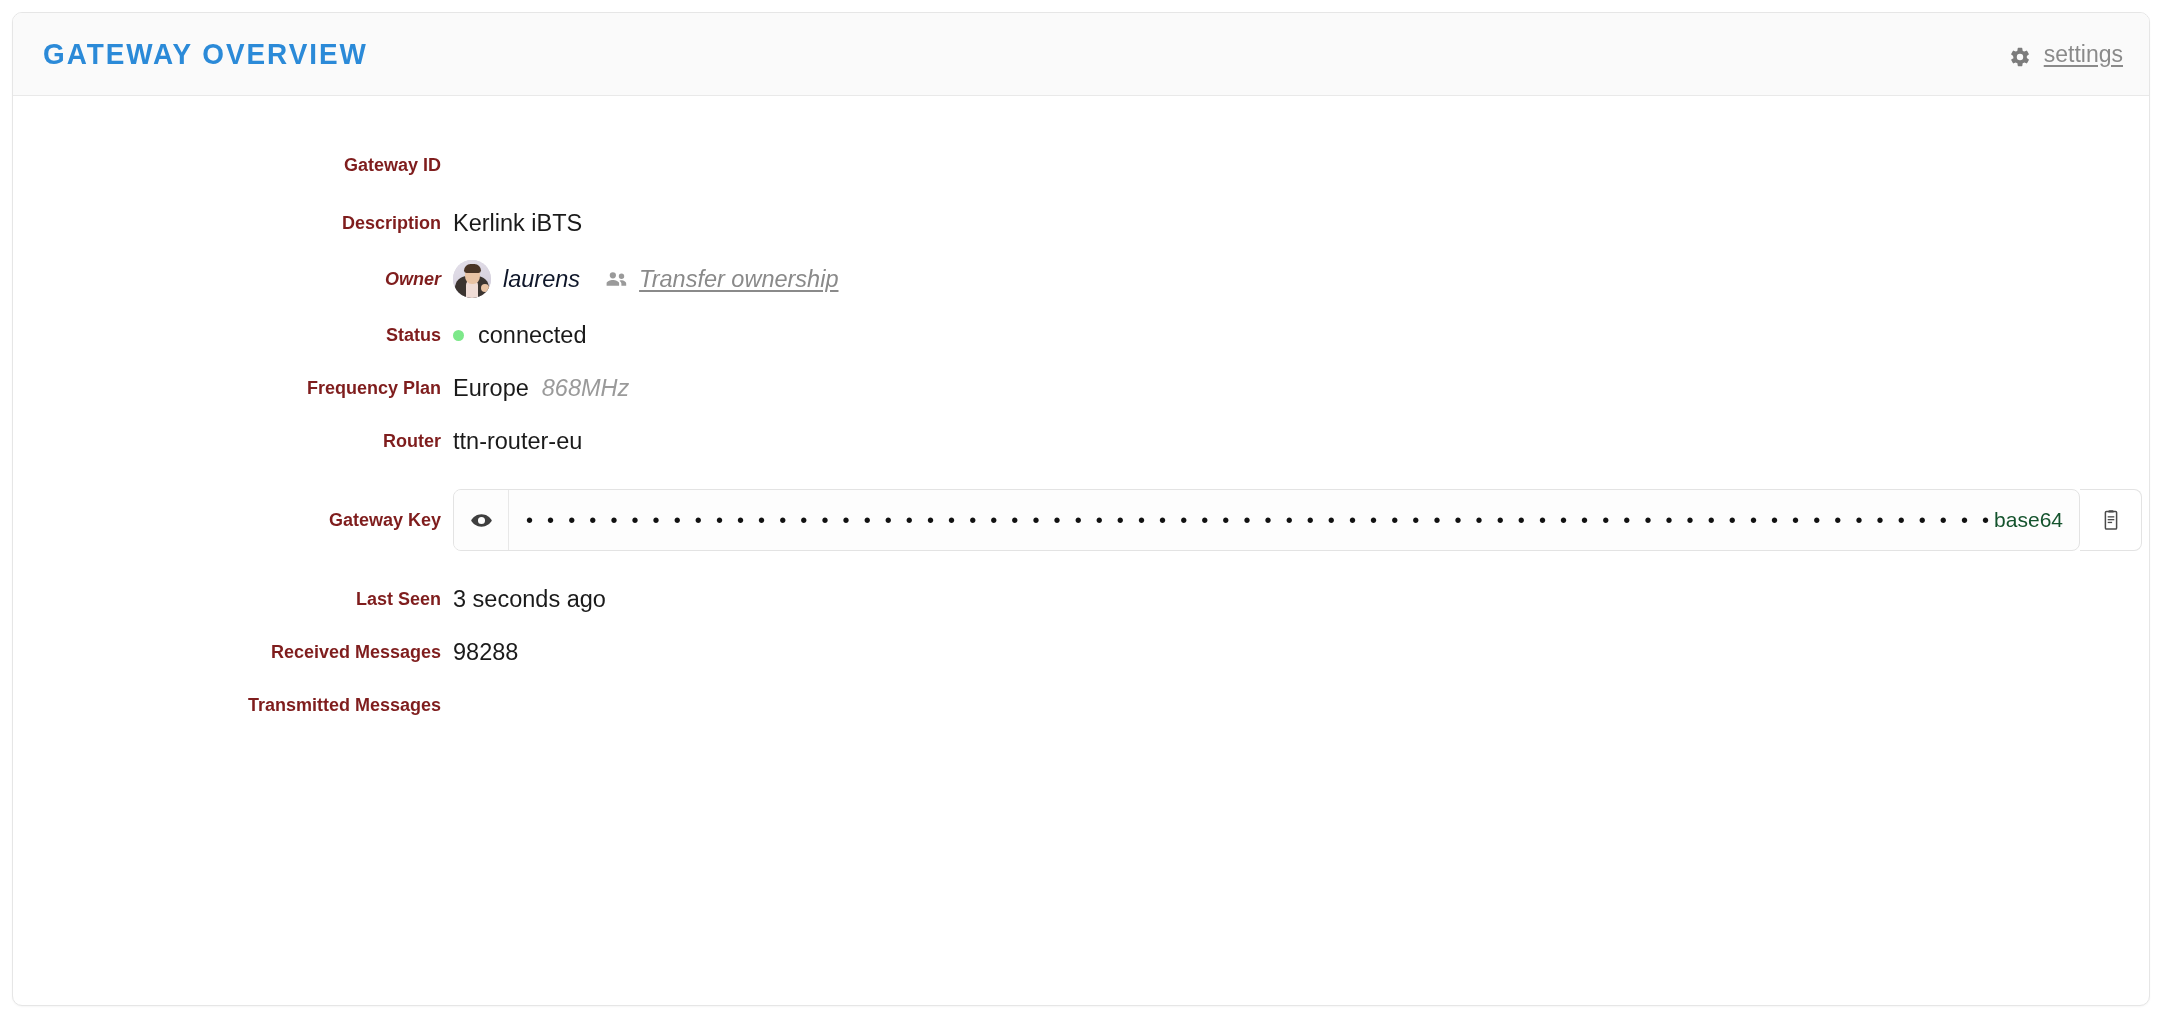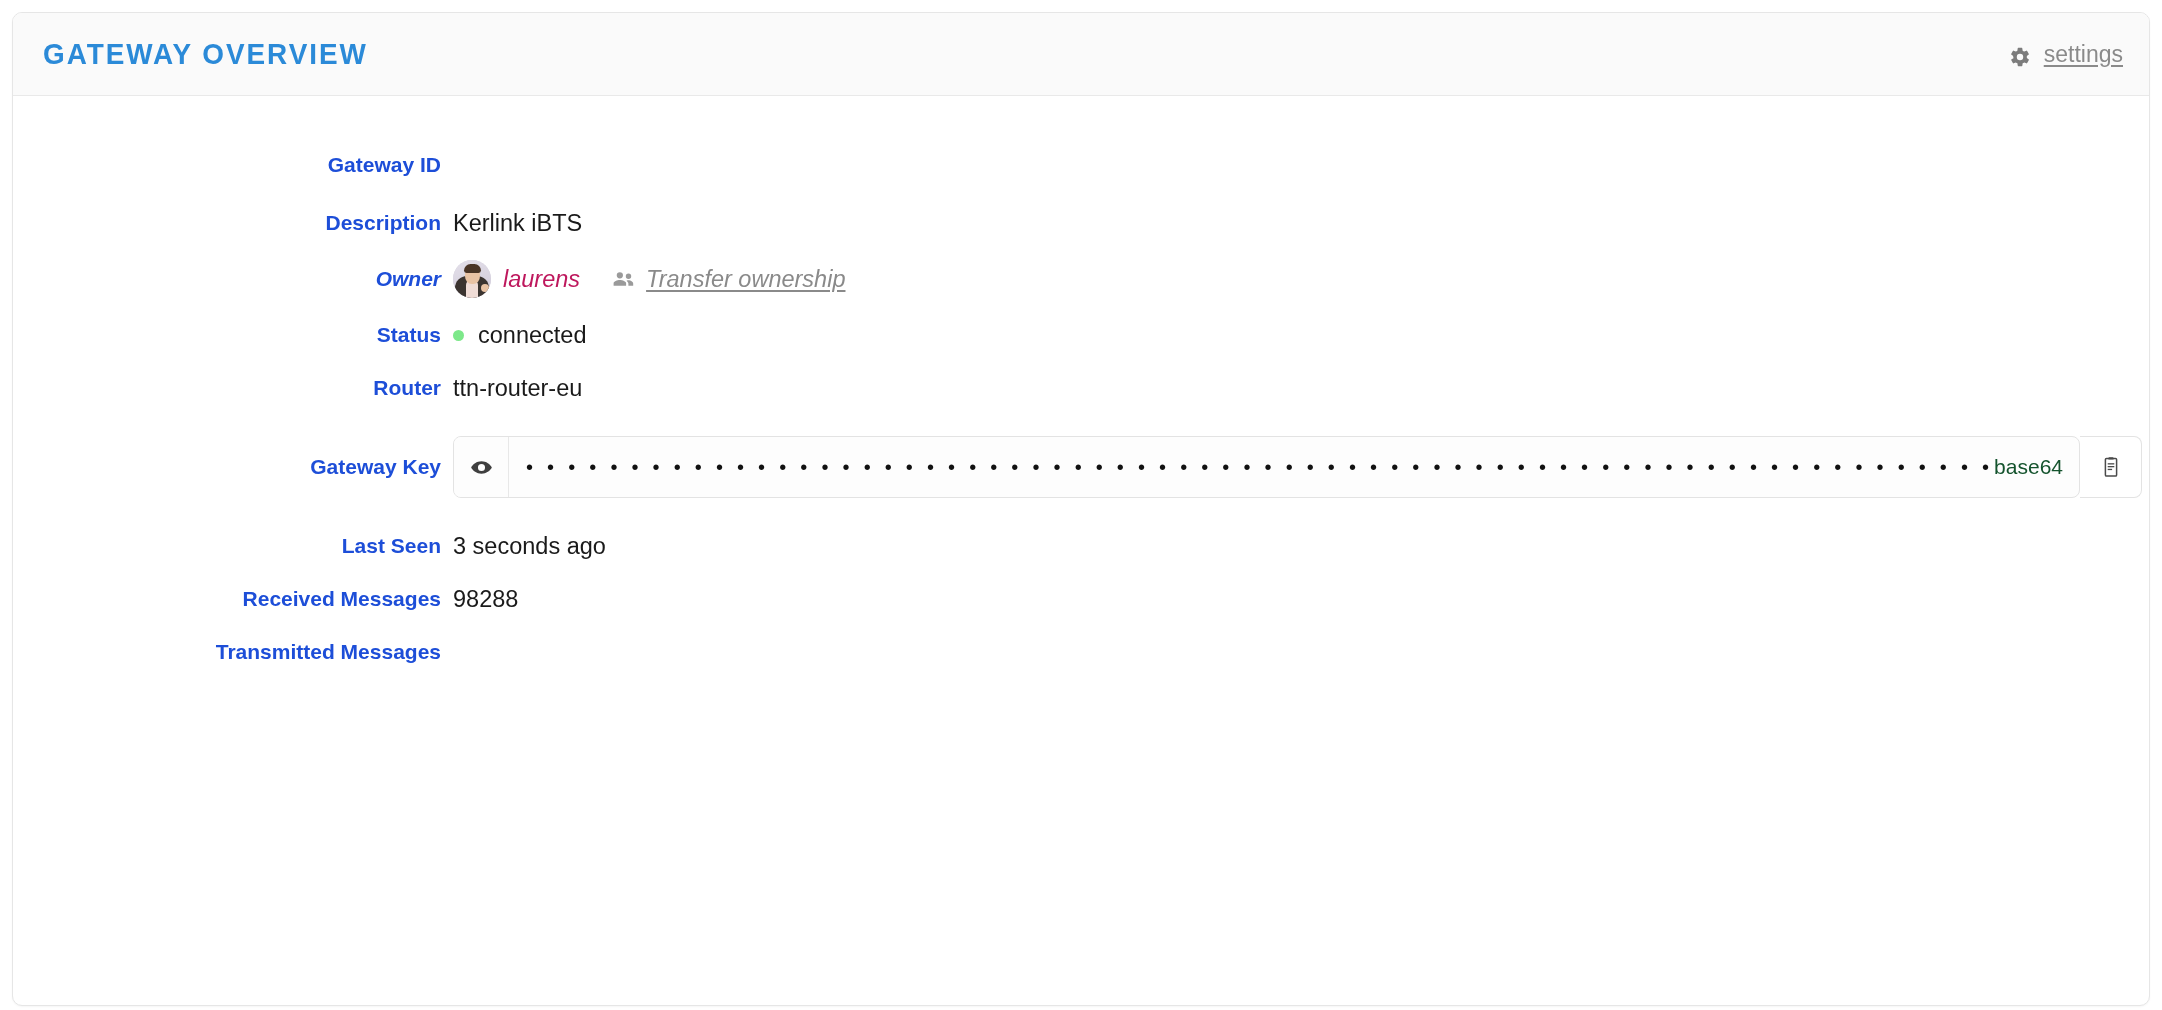--- a/index.html
+++ b/index.html
@@ -77,23 +77,23 @@
     align-items: center;
     min-height: 52px;
   }
   .row + .row { margin-top: 1px; }
 
   .lbl {
     width: 440px;
     flex: 0 0 440px;
     text-align: right;
     padding-right: 12px;
-    font-size: 21px;
+    font-size: 18px;
     font-weight: 700;
-    color: #1d4ed8;
+    color: #7f1d1d;
     white-space: nowrap;
   }
 
   .val {
     flex: 1 1 auto;
     font-size: 23.5px;
     color: #1a1a1a;
     display: flex;
     align-items: center;
     min-width: 0;
@@ -137,21 +137,21 @@
     background:#e9c3a4; border-radius:50% 50% 45% 45%;
   }
   .avatar .hair {
     position:absolute; left:11px; top:4px; width:17px; height:9px;
     background:#4a3526; border-radius:8px 8px 3px 3px;
   }
   .avatar .hand {
     position:absolute; right:2px; bottom:6px; width:8px; height:8px;
     background:#e9c3a4; border-radius:50%;
   }
-  .owner-name { color:#be185d; margin-right: 31px; }
+  .owner-name { color:#0f172a; margin-right: 24px; }
 
   .people-icon { width: 25px; height: 25px; margin-right: 10px; display:block; flex:0 0 25px; }
   .transfer-link {
     color: #8a8a8a;
     text-decoration: underline;
     text-underline-offset: 3px;
     cursor: pointer;
     white-space: nowrap;
   }
 
@@ -288,20 +288,27 @@
       </div>
 
       <div class="row">
         <div class="lbl">Status</div>
         <div class="val">
           <span class="status-dot"></span>
           <span>connected</span>
         </div>
       </div>
 
+      <div class="row">
+        <div class="lbl">Frequency Plan</div>
+        <div class="val">
+          <span class="freq-main">Europe</span>
+          <span class="freq-sub">868MHz</span>
+        </div>
+      </div>
 
       <div class="row">
         <div class="lbl">Router</div>
         <div class="val">ttn-router-eu</div>
       </div>
 
       <div class="row row-key">
         <div class="lbl">Gateway Key</div>
         <div class="val">
           <div class="key-wrap">

